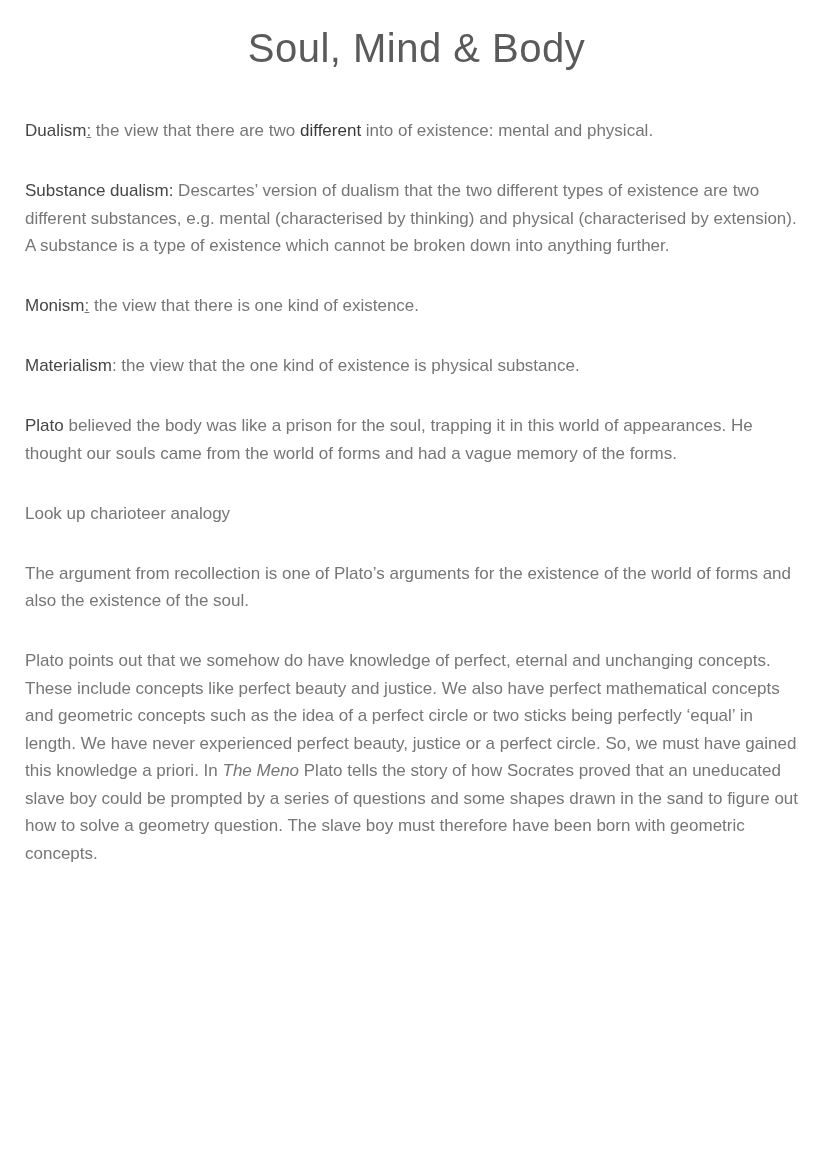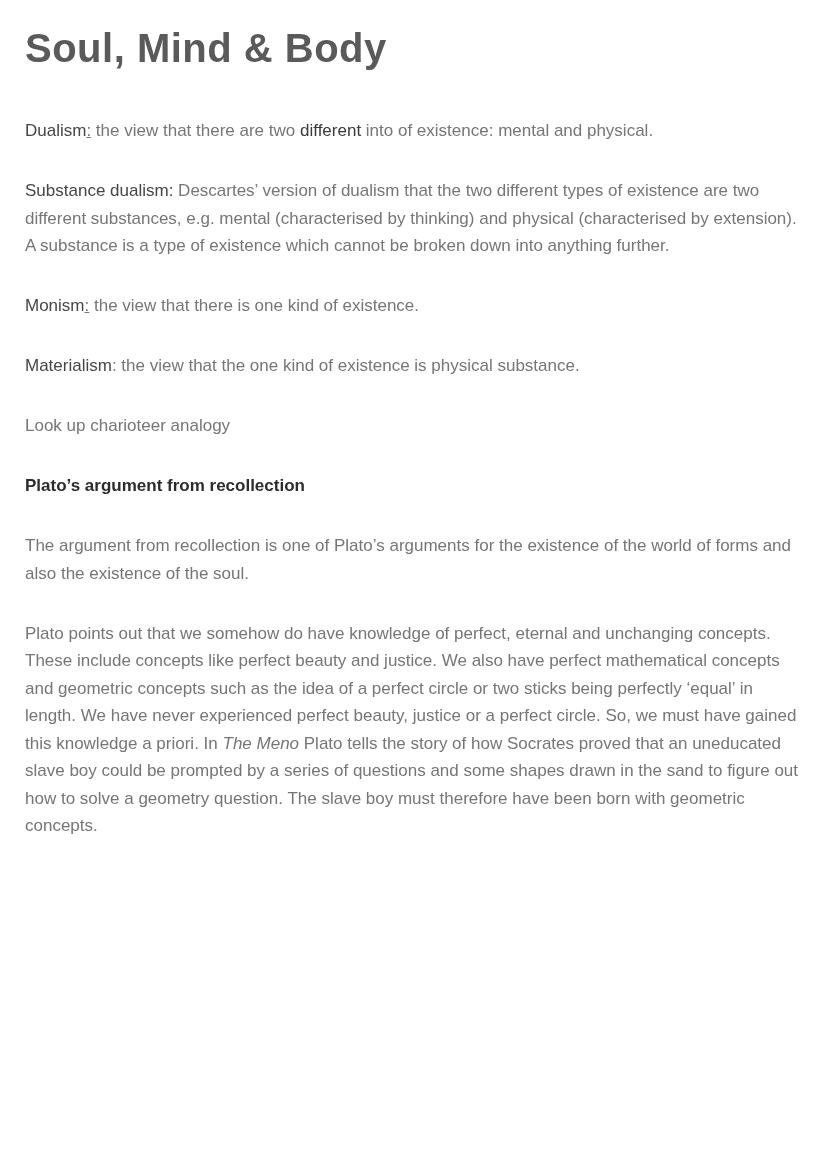--- a/index.html
+++ b/index.html
@@ -7,22 +7,22 @@
     --term:#464646; --heading:#2c2c2c; --em:#3a3a3a;
   }
   *{box-sizing:border-box;}
   html,body{margin:0;padding:0;}
   body{
     width:828px;height:1171px;overflow:hidden;background:var(--bg);
     font-family:"Liberation Sans", sans-serif;
   }
   .doc{padding:18px 28px 0 25px;}
   h1{
-    font-size:40px;font-weight:700;color:var(--title);
-    margin:6px 0 45px 0;line-height:1.2;letter-spacing:.5px;
+    font-size:40px;font-weight:400;color:var(--title);
+    margin:6px 0 45px 8px;line-height:1.2;letter-spacing:.5px;text-align:center;
   }
   p,h2{
     font-size:17px;line-height:27.5px;color:var(--body);
     margin:0 0 32.5px 0;font-weight:400;
   }
   .term{font-weight:400;color:var(--term);}
   h2{font-weight:700;color:var(--heading);}
   .em{color:var(--em);}
   .u{text-decoration:underline;}
   .it{font-style:italic;margin-top:45px;}
@@ -36,23 +36,23 @@
 
   <p><span class="term">Dualism</span><span class="u">:</span><span> the view that there are two </span><span class="em">different</span><span> into of existence: mental and physical.</span></p>
 
   <p><span class="term">Substance dualism:</span><span> Descartes’ version of dualism that the two different types of existence are two different substances, e.g. mental (characterised by thinking) and physical (characterised by extension). A substance is a type of existence which cannot be broken down into anything further.</span></p>
 
   <p><span class="term">Monism</span><span class="u">:</span><span> the view that there is one kind of existence.</span></p>
 
   <p><span class="term">Materialism</span><span>: the view that the one kind of existence is physical substance.</span></p>
 
 
+  <p><span class="term">Plato</span><span> believed the body was like a prison for the soul, trapping it in this world of appearances. He thought our souls came from the world of forms and had a vague memory of the forms.</span></p>
 
   <p>Look up charioteer analogy</p>
 
-  <h2>Plato’s argument from recollection</h2>
 
   <p>The argument from recollection is one of Plato’s arguments for the existence of the world of forms and also the existence of the soul.</p>
 
   <p><span>Plato points out that we somehow do have knowledge of perfect, eternal and unchanging concepts. These include concepts like perfect beauty and justice. We also have perfect mathematical concepts and geometric concepts such as the idea of a perfect circle or two sticks being perfectly ‘equal’ in length. We have never experienced perfect beauty, justice or a perfect circle. So, we must have gained this knowledge a priori. In </span><span class="it">The Meno</span><span> Plato tells the story of how Socrates proved that an uneducated slave boy could be prompted by a series of questions and some shapes drawn in the sand to figure out how to solve a geometry question. The slave boy must therefore have been born with geometric concepts.</span></p>
 
 
 </div>
 
 </body></html>

